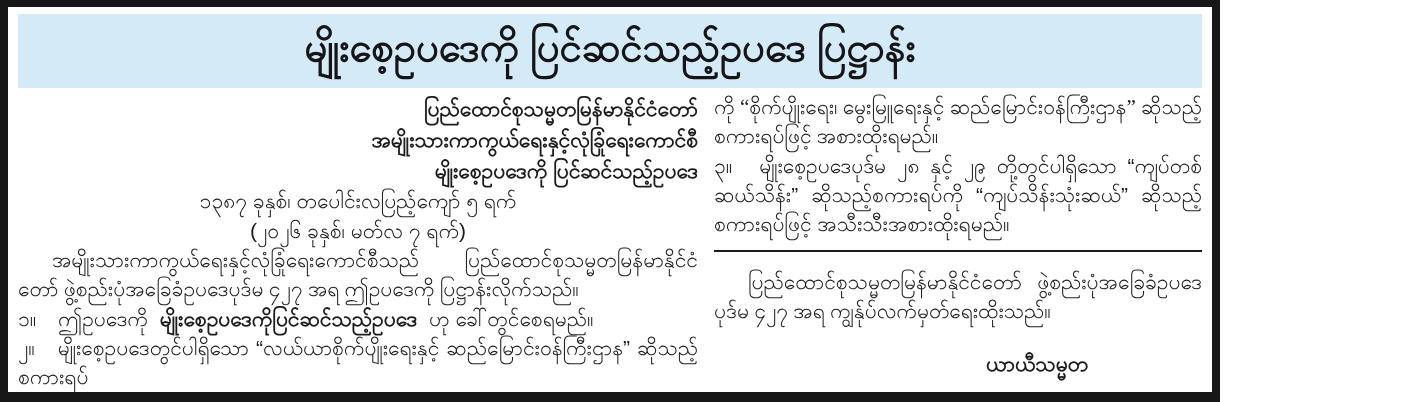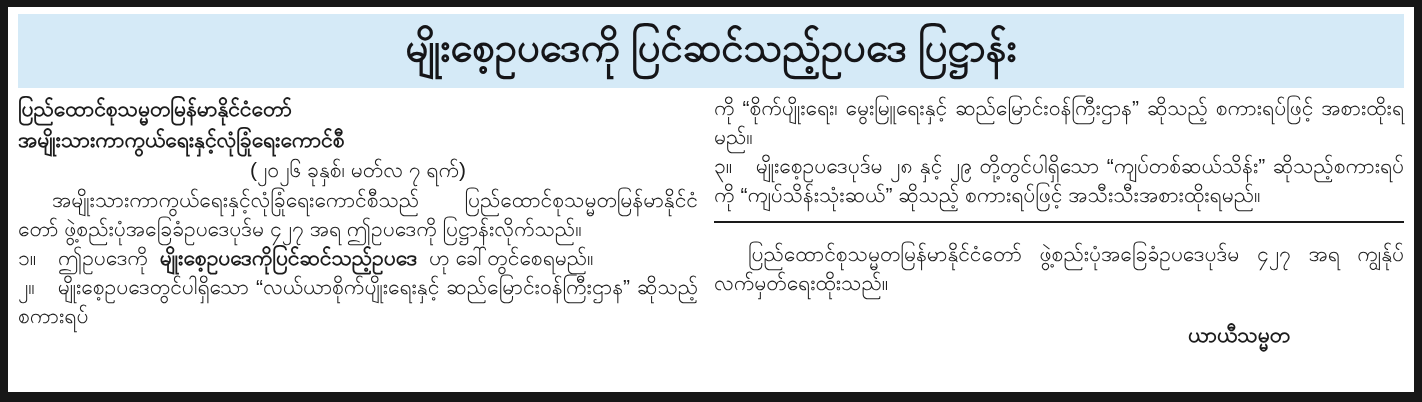--- a/index.html
+++ b/index.html
@@ -3,21 +3,21 @@
 <meta charset="utf-8">
 <style>
   * { margin: 0; padding: 0; box-sizing: border-box; }
   html, body { background: #ffffff; }
   body {
     width: 1422px; height: 402px;
     font-family: "Liberation Sans", "DejaVu Sans", sans-serif;
     color: #1c1c1c;
   }
   .page {
-    width: 1422px; height: 402px;
+    width: 1220px; height: 402px;
     background: #ffffff;
     border: solid #171717;
     border-width: 7px 8px 10px 8px;
     overflow: hidden;
   }
   .banner {
     margin: 7px 10px 5px 10px;
     height: 74px;
     background: #d5eaf7;
     display: flex; align-items: center; justify-content: center;
@@ -36,31 +36,32 @@
   }
   .col {
     font-size: 21px;
     line-height: 29px;
     color: #1c1c1c;
   }
   .col-left  { width: 680px; flex: 0 0 680px; }
   .col-right { width: 690px; flex: 1; }
 
   .heading-line {
-    text-align: left;
+    text-align: right;
     font-weight: bold;
     line-height: 31px;
   }
   .date-line {
     text-align: center;
     font-weight: normal;
     line-height: 30px;
   }
   .para {
     text-align: justify;
+    font-family: Liberation Serif, serif;
   }
   .indent { text-indent: 34px; }
   .law-item { text-align: justify; }
   .item-num { margin-right: 16px; }
   .sp-r { margin-right: 6px; }
   .bold { font-weight: bold; }
 
   .divider {
     border: none;
     border-top: 2px solid #1a1a1a;
@@ -82,20 +83,22 @@
 
   <div class="banner">
     <div class="banner-title">မျိုးစေ့ဥပဒေကို ပြင်ဆင်သည့်ဥပဒေ ပြဋ္ဌာန်း</div>
   </div>
 
   <div class="columns">
 
     <div class="col col-left">
       <div class="heading-line">ပြည်ထောင်စုသမ္မတမြန်မာနိုင်ငံတော်</div>
       <div class="heading-line">အမျိုးသားကာကွယ်ရေးနှင့်လုံခြုံရေးကောင်စီ</div>
+      <div class="heading-line">မျိုးစေ့ဥပဒေကို ပြင်ဆင်သည့်ဥပဒေ</div>
+      <div class="date-line">၁၃၈၇ ခုနှစ်၊ တပေါင်းလပြည့်ကျော် ၅ ရက်</div>
       <div class="date-line">(၂၀၂၆ ခုနှစ်၊ မတ်လ ၇ ရက်)</div>
       <p class="para indent">အမျိုးသားကာကွယ်ရေးနှင့်လုံခြုံရေးကောင်စီသည် ပြည်ထောင်စုသမ္မတမြန်မာနိုင်ငံတော် ဖွဲ့စည်းပုံအခြေခံဥပဒေပုဒ်မ ၄၂၇ အရ ဤဥပဒေကို ပြဋ္ဌာန်းလိုက်သည်။</p>
       <p class="law-item">
         <span class="item-num">၁။</span>
         <span class="sp-r">ဤဥပဒေကို</span>
         <span class="bold sp-r">မျိုးစေ့ဥပဒေကိုပြင်ဆင်သည့်ဥပဒေ</span>
         <span>ဟု ခေါ်တွင်စေရမည်။</span>
       </p>
       <p class="law-item">
         <span class="item-num">၂။</span>

